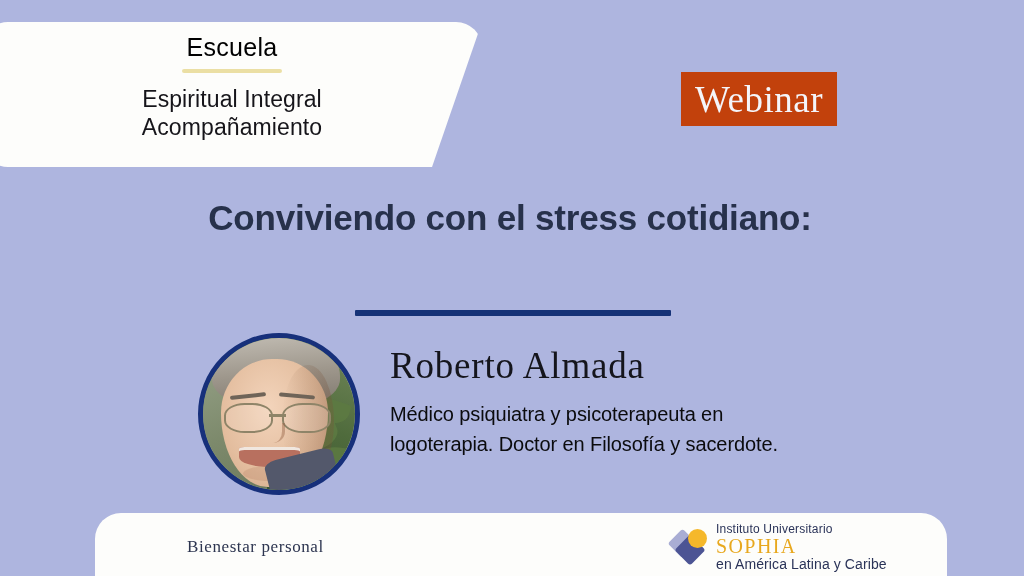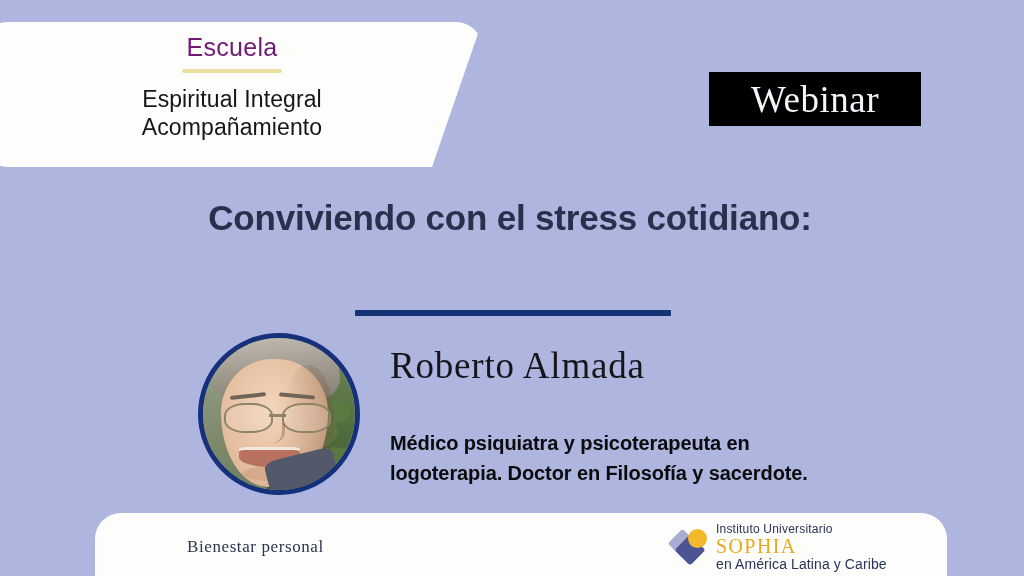--- a/index.html
+++ b/index.html
@@ -38,21 +38,21 @@
     height: 145px;
     display: flex;
     flex-direction: column;
     align-items: center;
     justify-content: flex-start;
     padding-top: 12px;
     box-sizing: border-box;
   }
   .escuela {
     font-size: 25px;
-    color: #701a75;
+    color: #000000;
     letter-spacing: 0.3px;
     line-height: 1.1;
     text-align: center;
     font-weight: 400;
   }
   .escuela-rule {
     width: 100px;
     height: 4px;
     background: #EBDFA4;
     border-radius: 2px;
@@ -65,27 +65,26 @@
     line-height: 1.22;
     font-weight: 400;
     letter-spacing: 0.1px;
   }
 
   
   .webinar-badge {
     position: absolute;
     left: 681px;
     top: 72px;
-    width: 212px;
+    width: 156px;
     height: 54px;
-    background: #000000;
+    background: #c2410c;
     display: flex;
     align-items: center;
     justify-content: center;
-    margin-left: 28px;
   }
   .webinar-badge span {
     font-family: "Liberation Serif", serif;
     font-size: 37px;
     color: #F4F5FA;
     letter-spacing: 0.5px;
     line-height: 1;
   }
 
   
@@ -178,25 +177,24 @@
     color: #15151C;
     letter-spacing: 0.8px;
     line-height: 1;
   }
   .speaker-bio {
     position: absolute;
     left: 390px;
     top: 400px;
     width: 430px;
     font-size: 20px;
-    font-weight: bold;
+    font-weight: normal;
     color: #0B0B0D;
     line-height: 1.48;
     letter-spacing: -0.1px;
-    margin-top: 29px;
   }
 
   
   .bottom-band {
     position: absolute;
     left: 95px;
     top: 513px;
     width: 852px;
     height: 80px;
     background: #FDFDFB;

